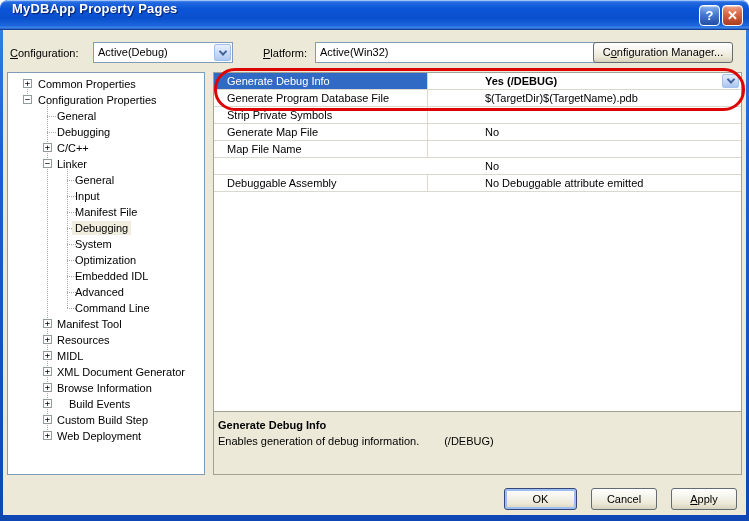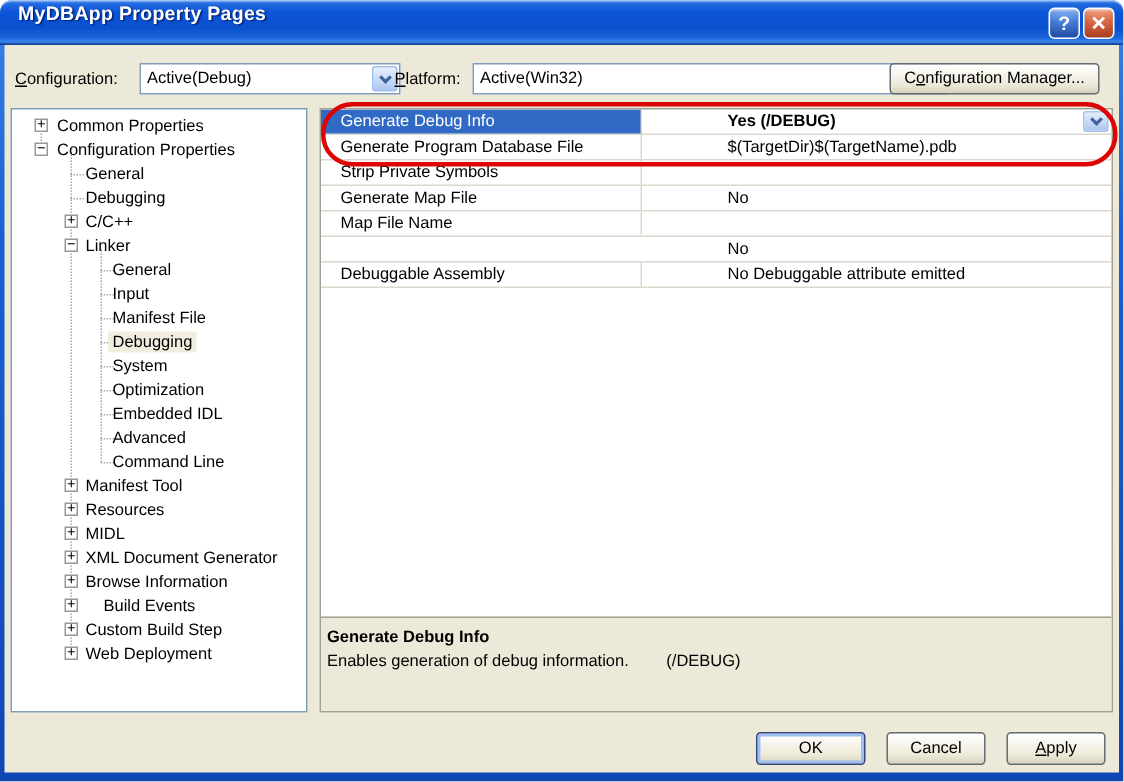--- a/index.html
+++ b/index.html
@@ -112,21 +112,21 @@
         <span>?</span>
       </div>
     <div class="cap-btn btn-close">
         <span>✕</span>
       </div>
   </div>
 
   <div class="client"></div>
 
   <span class="lbl" style="left:10px; top:46px;"><u>C</u>onfiguration:</span>
-  <div class="combo" style="left:93px; top:42px; width:174px;">
+  <div class="combo" style="left:93px; top:42px; width:140px;">
     <span class="val">Active(Debug)</span>
     <div class="drop">
         <div class="chev"></div>
       </div>
   </div>
   <span class="lbl" style="left:263px; top:46px;"><u>P</u>latform:</span>
   <div class="combo" style="left:315px; top:42px; width:316px;">
     <span class="val">Active(Win32)</span>
     <div class="drop">
         <div class="chev"></div>

